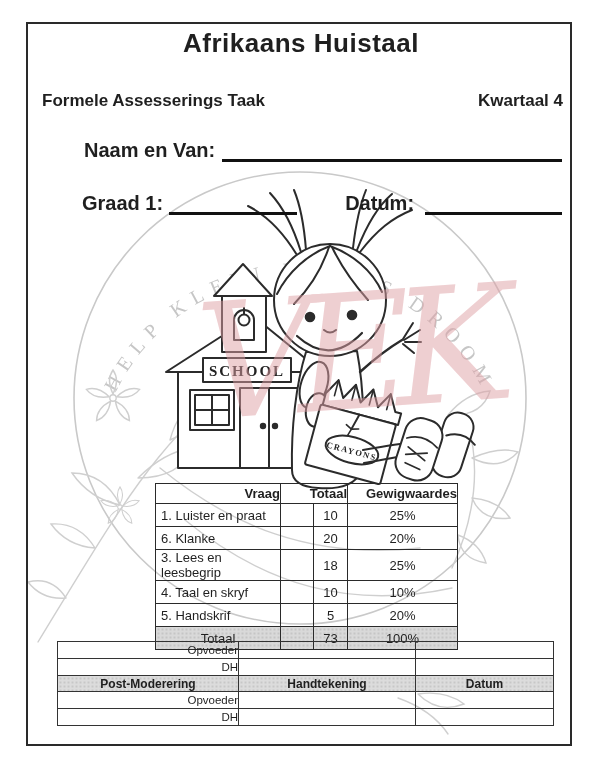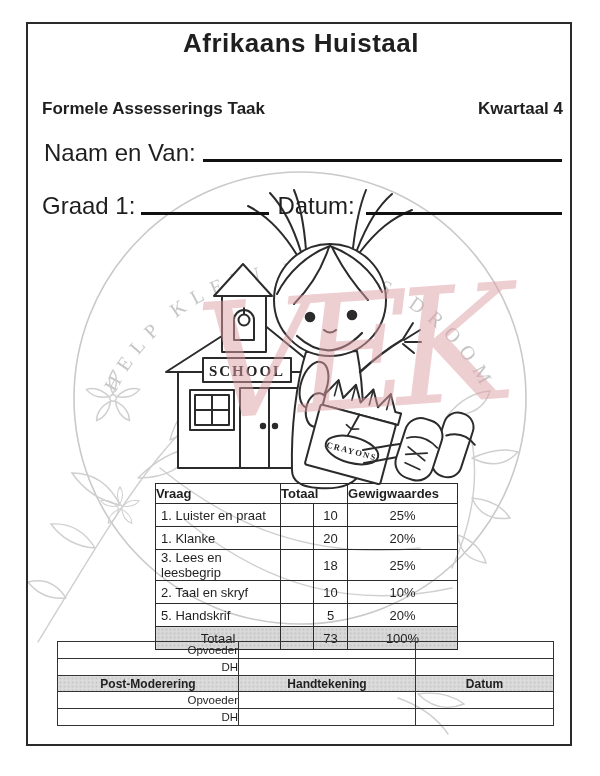--- a/index.html
+++ b/index.html
@@ -10,35 +10,35 @@
   .frame{
     position:absolute;left:26px;top:22px;width:546px;height:724px;
     border:2px solid #2a2a2a;box-sizing:border-box;
   }
   .art{position:absolute;left:0;top:0;width:600px;height:776px;pointer-events:none;}
   .title{
     position:absolute;top:28px;left:26px;width:550px;text-align:center;
     font-size:26px;font-weight:bold;letter-spacing:0.5px;
   }
   .sub-row{
-    position:absolute;top:99px;left:42px;width:521px;display:flex;
+    position:absolute;top:91px;left:42px;width:521px;display:flex;
     justify-content:space-between;font-size:17px;font-weight:bold;
   }
   .name-row{position:absolute;top:139px;left:44px;width:518px;display:flex;}
   .grade-row{position:absolute;top:192px;left:42px;width:520px;display:flex;}
-  .fld-label{font-size:24px;font-weight:normal;white-space:nowrap;}
+  .fld-label{font-size:20px;font-weight:bold;white-space:nowrap;margin-left:40px;}
   .uline{border-bottom:3px solid #111;height:20px;}
   .uline.grow{flex:1;margin-left:7px;}
   .uline.short{width:128px;margin:0 8px 0 6px;}
   .uline.mid{flex:1;margin-left:11px;}
 
   table{border-collapse:collapse;table-layout:fixed;}
   .marks{position:absolute;left:155px;top:483px;width:302px;font-size:13px;}
   .marks th,.marks td{border:1.6px solid #2a2a2a;padding:0;overflow:hidden;}
-  .marks th{height:19px;font-weight:bold;font-size:13px;text-align:left;}
+  .marks th{height:19px;font-weight:bold;font-size:13px;text-align:right;}
   .marks td{height:22px;}
   .marks td.lbl{padding-left:5px;text-align:left;margin-top:35px;}
   .marks td.val,.marks td.pct{text-align:center;}
   .marks tr.total td{
     background-color:#d9d9d9;
     background-image:radial-gradient(#c3c3c3 0.7px, transparent 0.8px);
     background-size:4px 4px;
   }
   .marks tr.total td.lbl{text-align:center;padding-left:0;}
 
@@ -227,33 +227,33 @@
       <th colspan="2">Totaal</th>
       <th>Gewigwaardes</th>
     </tr>
     <tr>
       <td class="lbl">1. Luister en praat</td>
       <td></td>
       <td class="val">10</td>
       <td class="pct">25%</td>
     </tr>
     <tr>
-      <td class="lbl">1. Klanke</td>
+      <td class="lbl">6. Klanke</td>
       <td></td>
       <td class="val">20</td>
       <td class="pct">20%</td>
     </tr>
     <tr>
       <td class="lbl">3. Lees en leesbegrip</td>
       <td></td>
       <td class="val">18</td>
       <td class="pct">25%</td>
     </tr>
     <tr>
-      <td class="lbl">2. Taal en skryf</td>
+      <td class="lbl">4. Taal en skryf</td>
       <td></td>
       <td class="val">10</td>
       <td class="pct">10%</td>
     </tr>
     <tr>
       <td class="lbl">5. Handskrif</td>
       <td></td>
       <td class="val">5</td>
       <td class="pct">20%</td>
     </tr>

